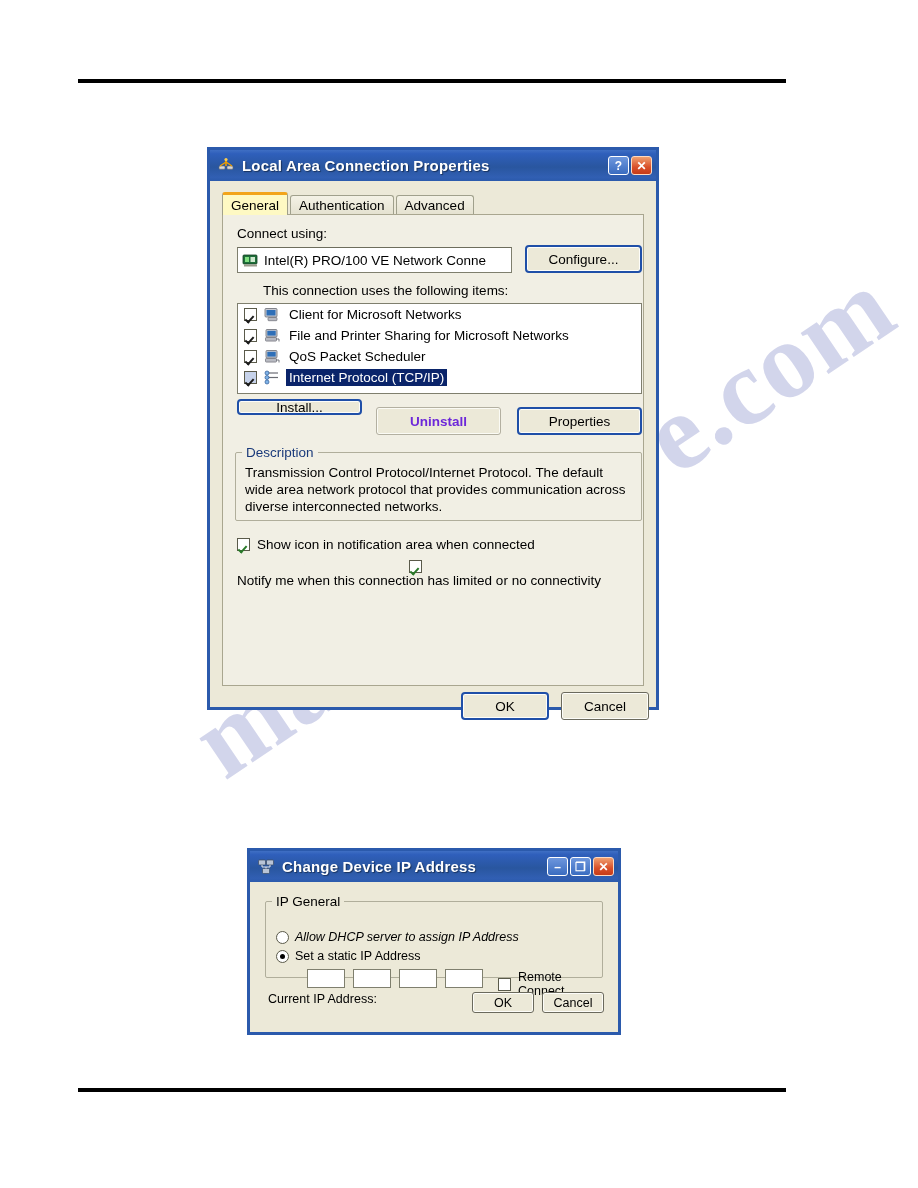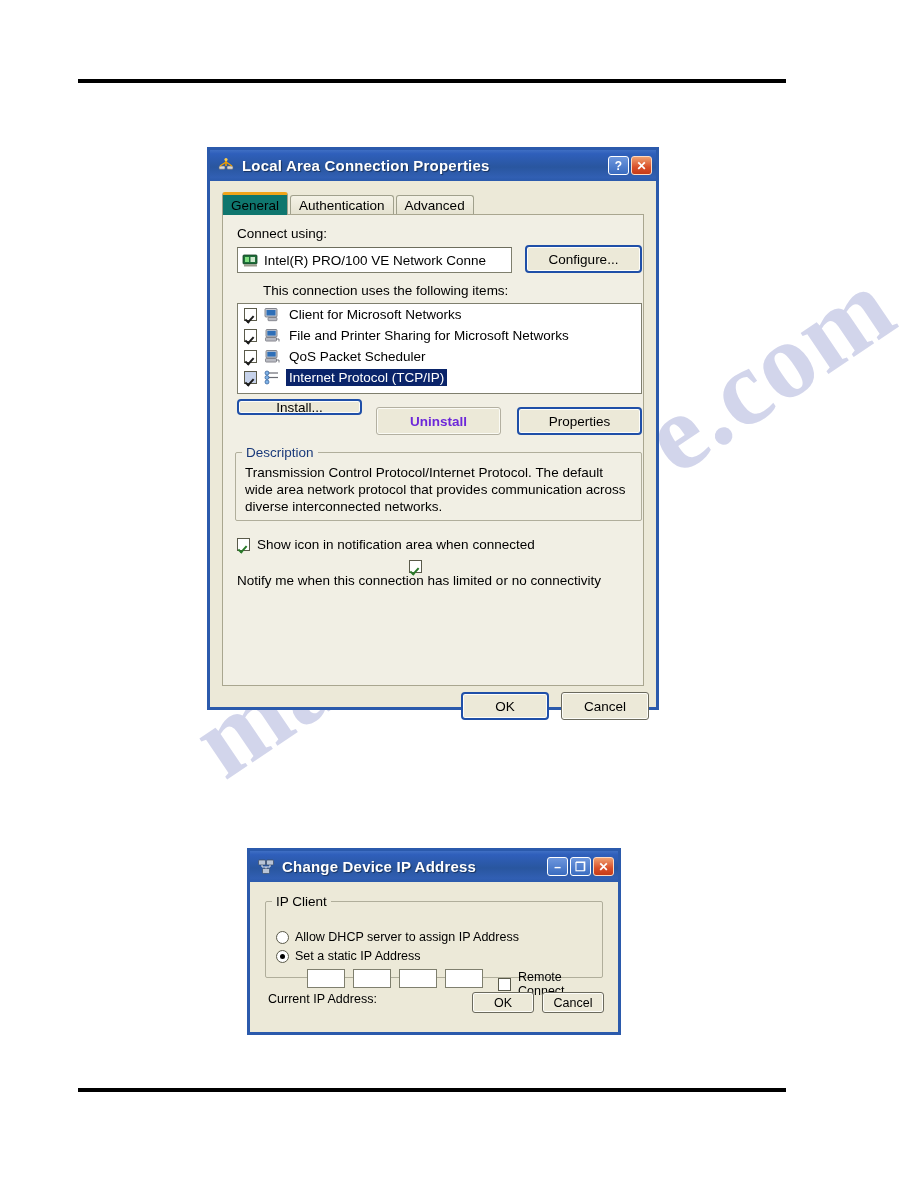--- a/index.html
+++ b/index.html
@@ -118,21 +118,21 @@
     display: flex; align-items: center;
     box-sizing: border-box;
     margin-right: 2px;
     color: #000;
   }
   .tab.inactive {
     background: linear-gradient(to bottom,#f4f2e6,#e4e1cf);
     height: 20px;
   }
   .tab.active {
-    background: #0f766e;
+    background: #fef9c3;
     border-top: 3px solid #f2a41a;
     height: 23px;
     position: relative; z-index: 3;
   }
   .tabpanel {
     position: absolute; left: 12px; top: 33px; right: 12px; bottom: 52px;
     border: 1px solid #a9a68f;
     background: #f1efe4;
     box-sizing: border-box;
   }
@@ -387,23 +387,23 @@
     </svg>
     <span class="xp-title">Change Device IP Address</span>
     <div class="tb-btn tb-min">–</div>
     <div class="tb-btn tb-max">❐</div>
     <div class="tb-btn tb-close">✕</div>
   </div>
 
   <div class="dlg-body">
 
     <fieldset class="group" style="left:15px;top:12px;width:338px;height:84px;background:#ece9d8;">
-      <legend style="color:#000;">IP Client</legend>
-
-      <div class="radioline" style="position:absolute;left:10px;top:21px;">
+      <legend style="color:#000;">IP General</legend>
+
+      <div class="radioline" style="position:absolute;left:10px;top:21px;font-style:italic;">
         <div class="radio"></div>
         <span>Allow DHCP server to assign IP Address</span>
       </div>
 
       <div class="radioline" style="position:absolute;left:10px;top:40px;">
         <div class="radio on"></div>
         <span>Set a static IP Address</span>
       </div>
 
       <div style="position:absolute;left:41px;top:60px;display:flex;gap:8px;">

